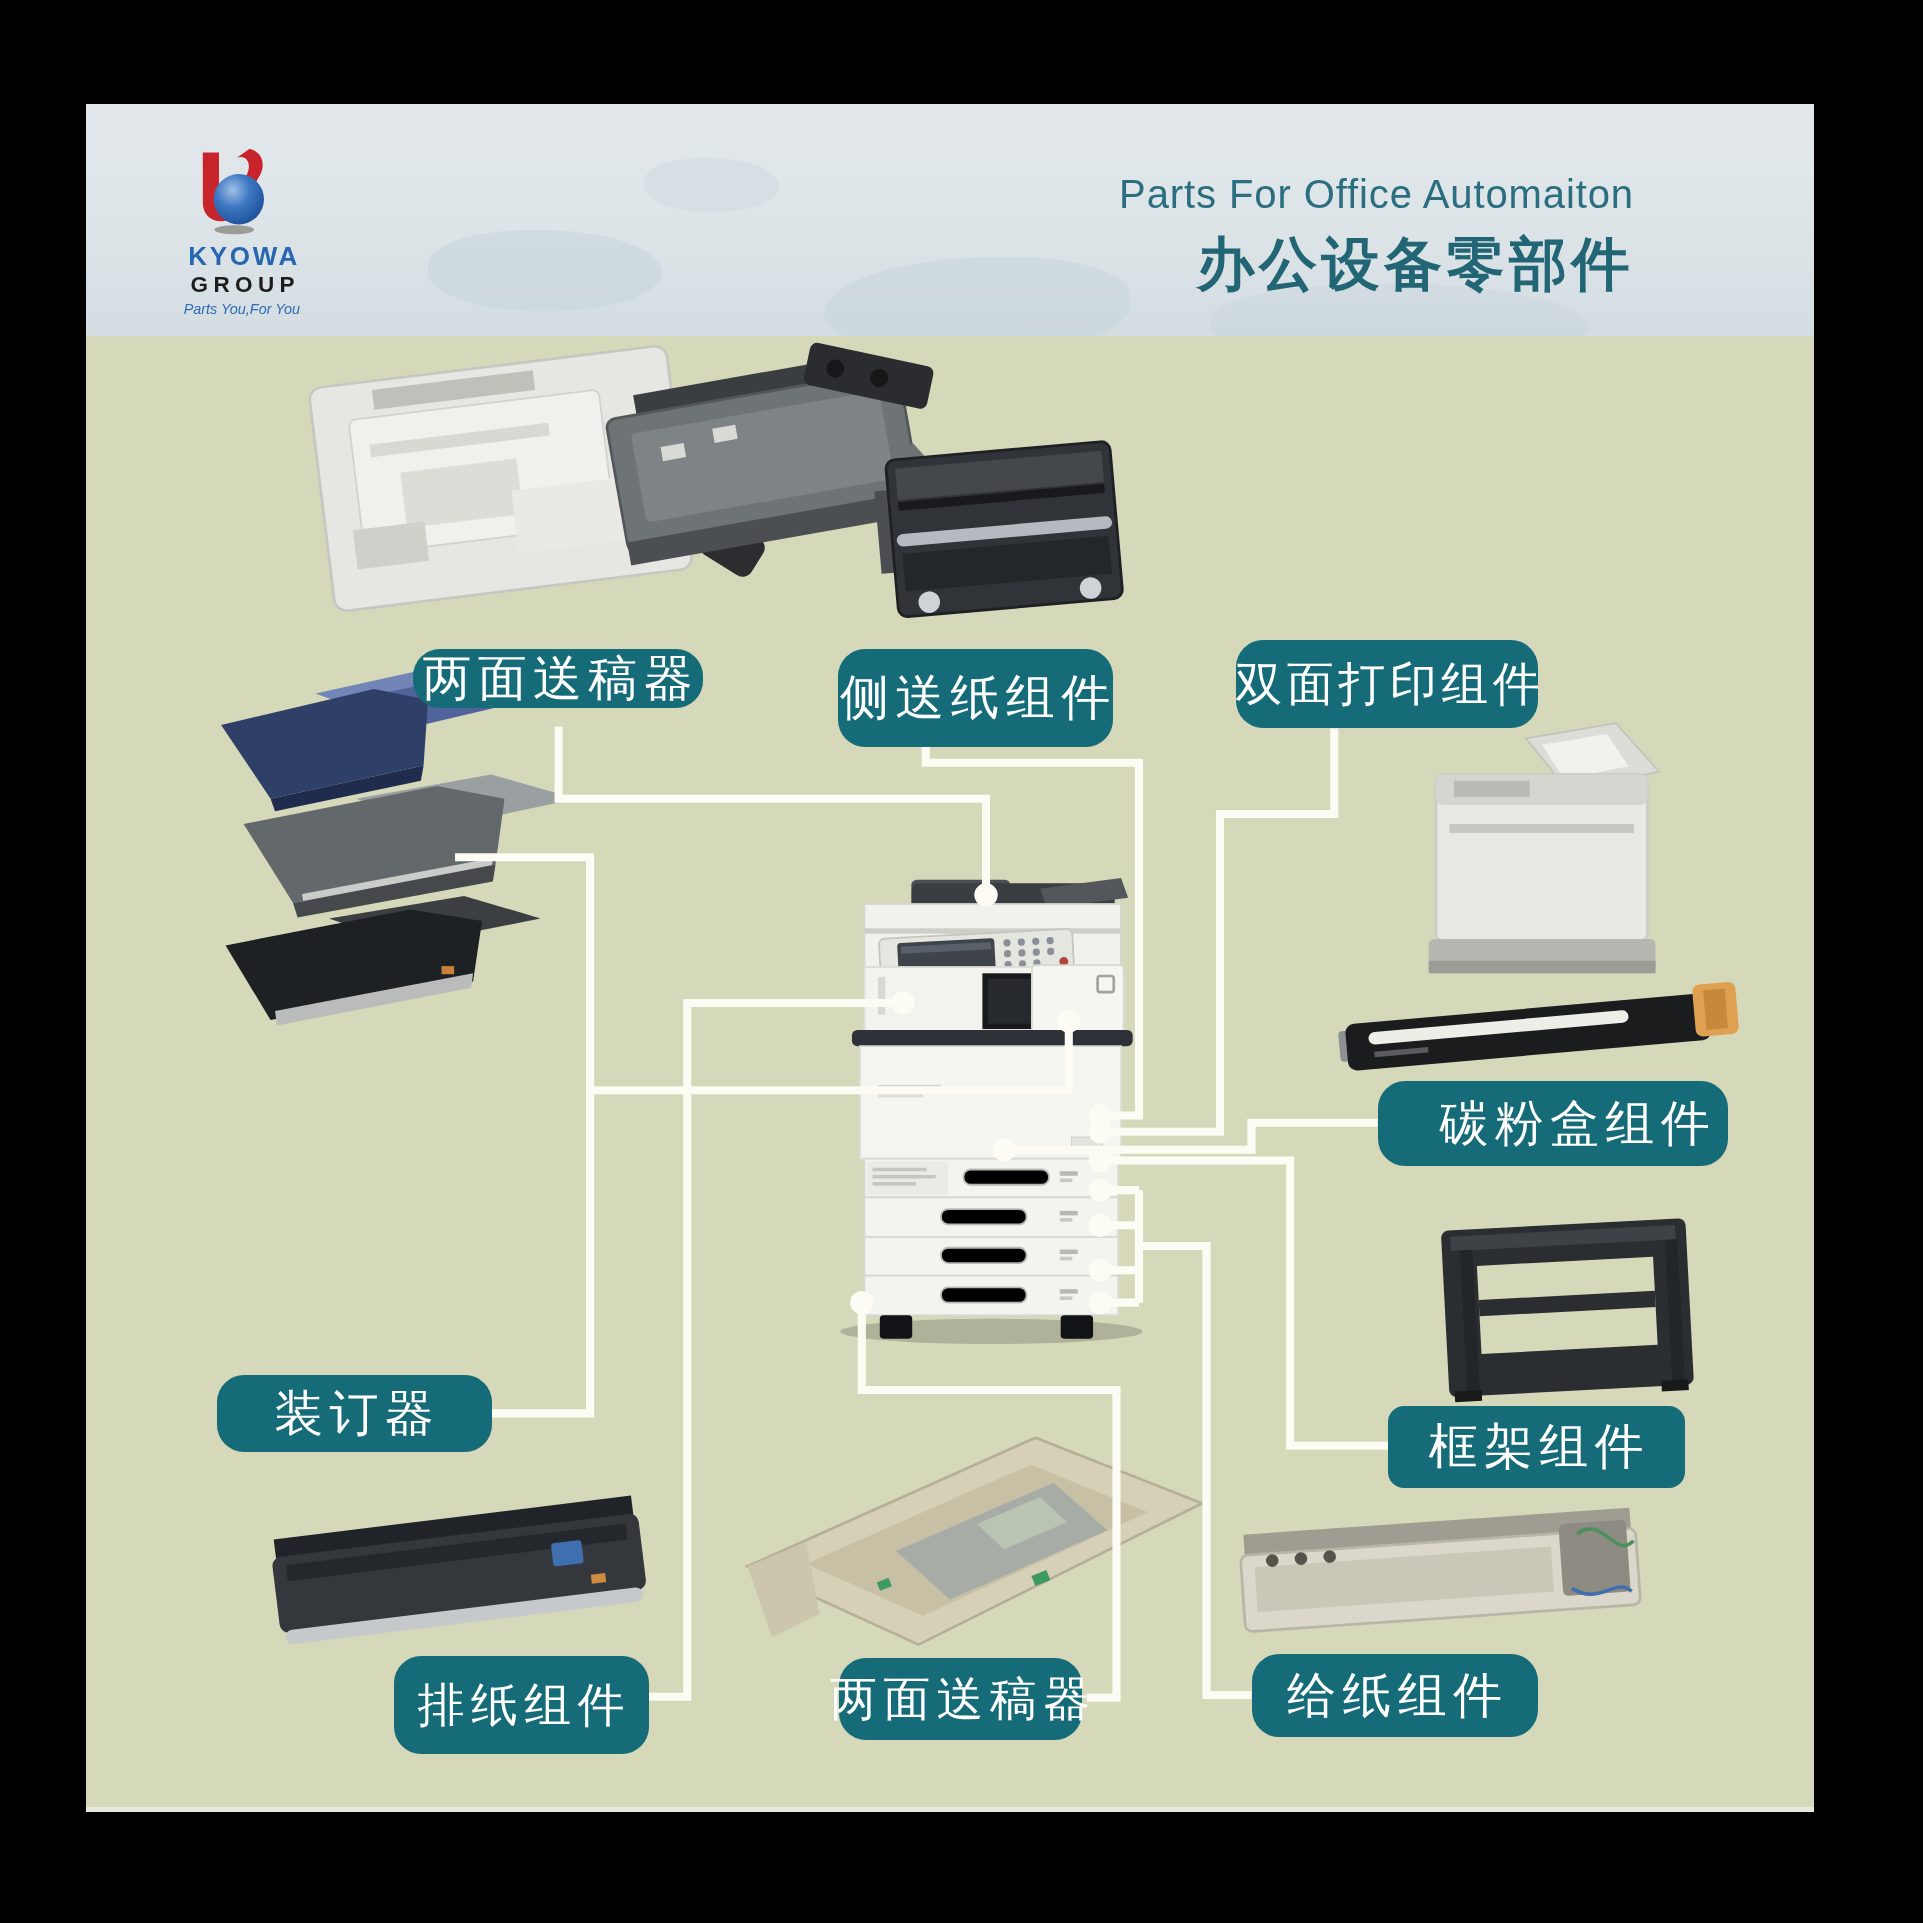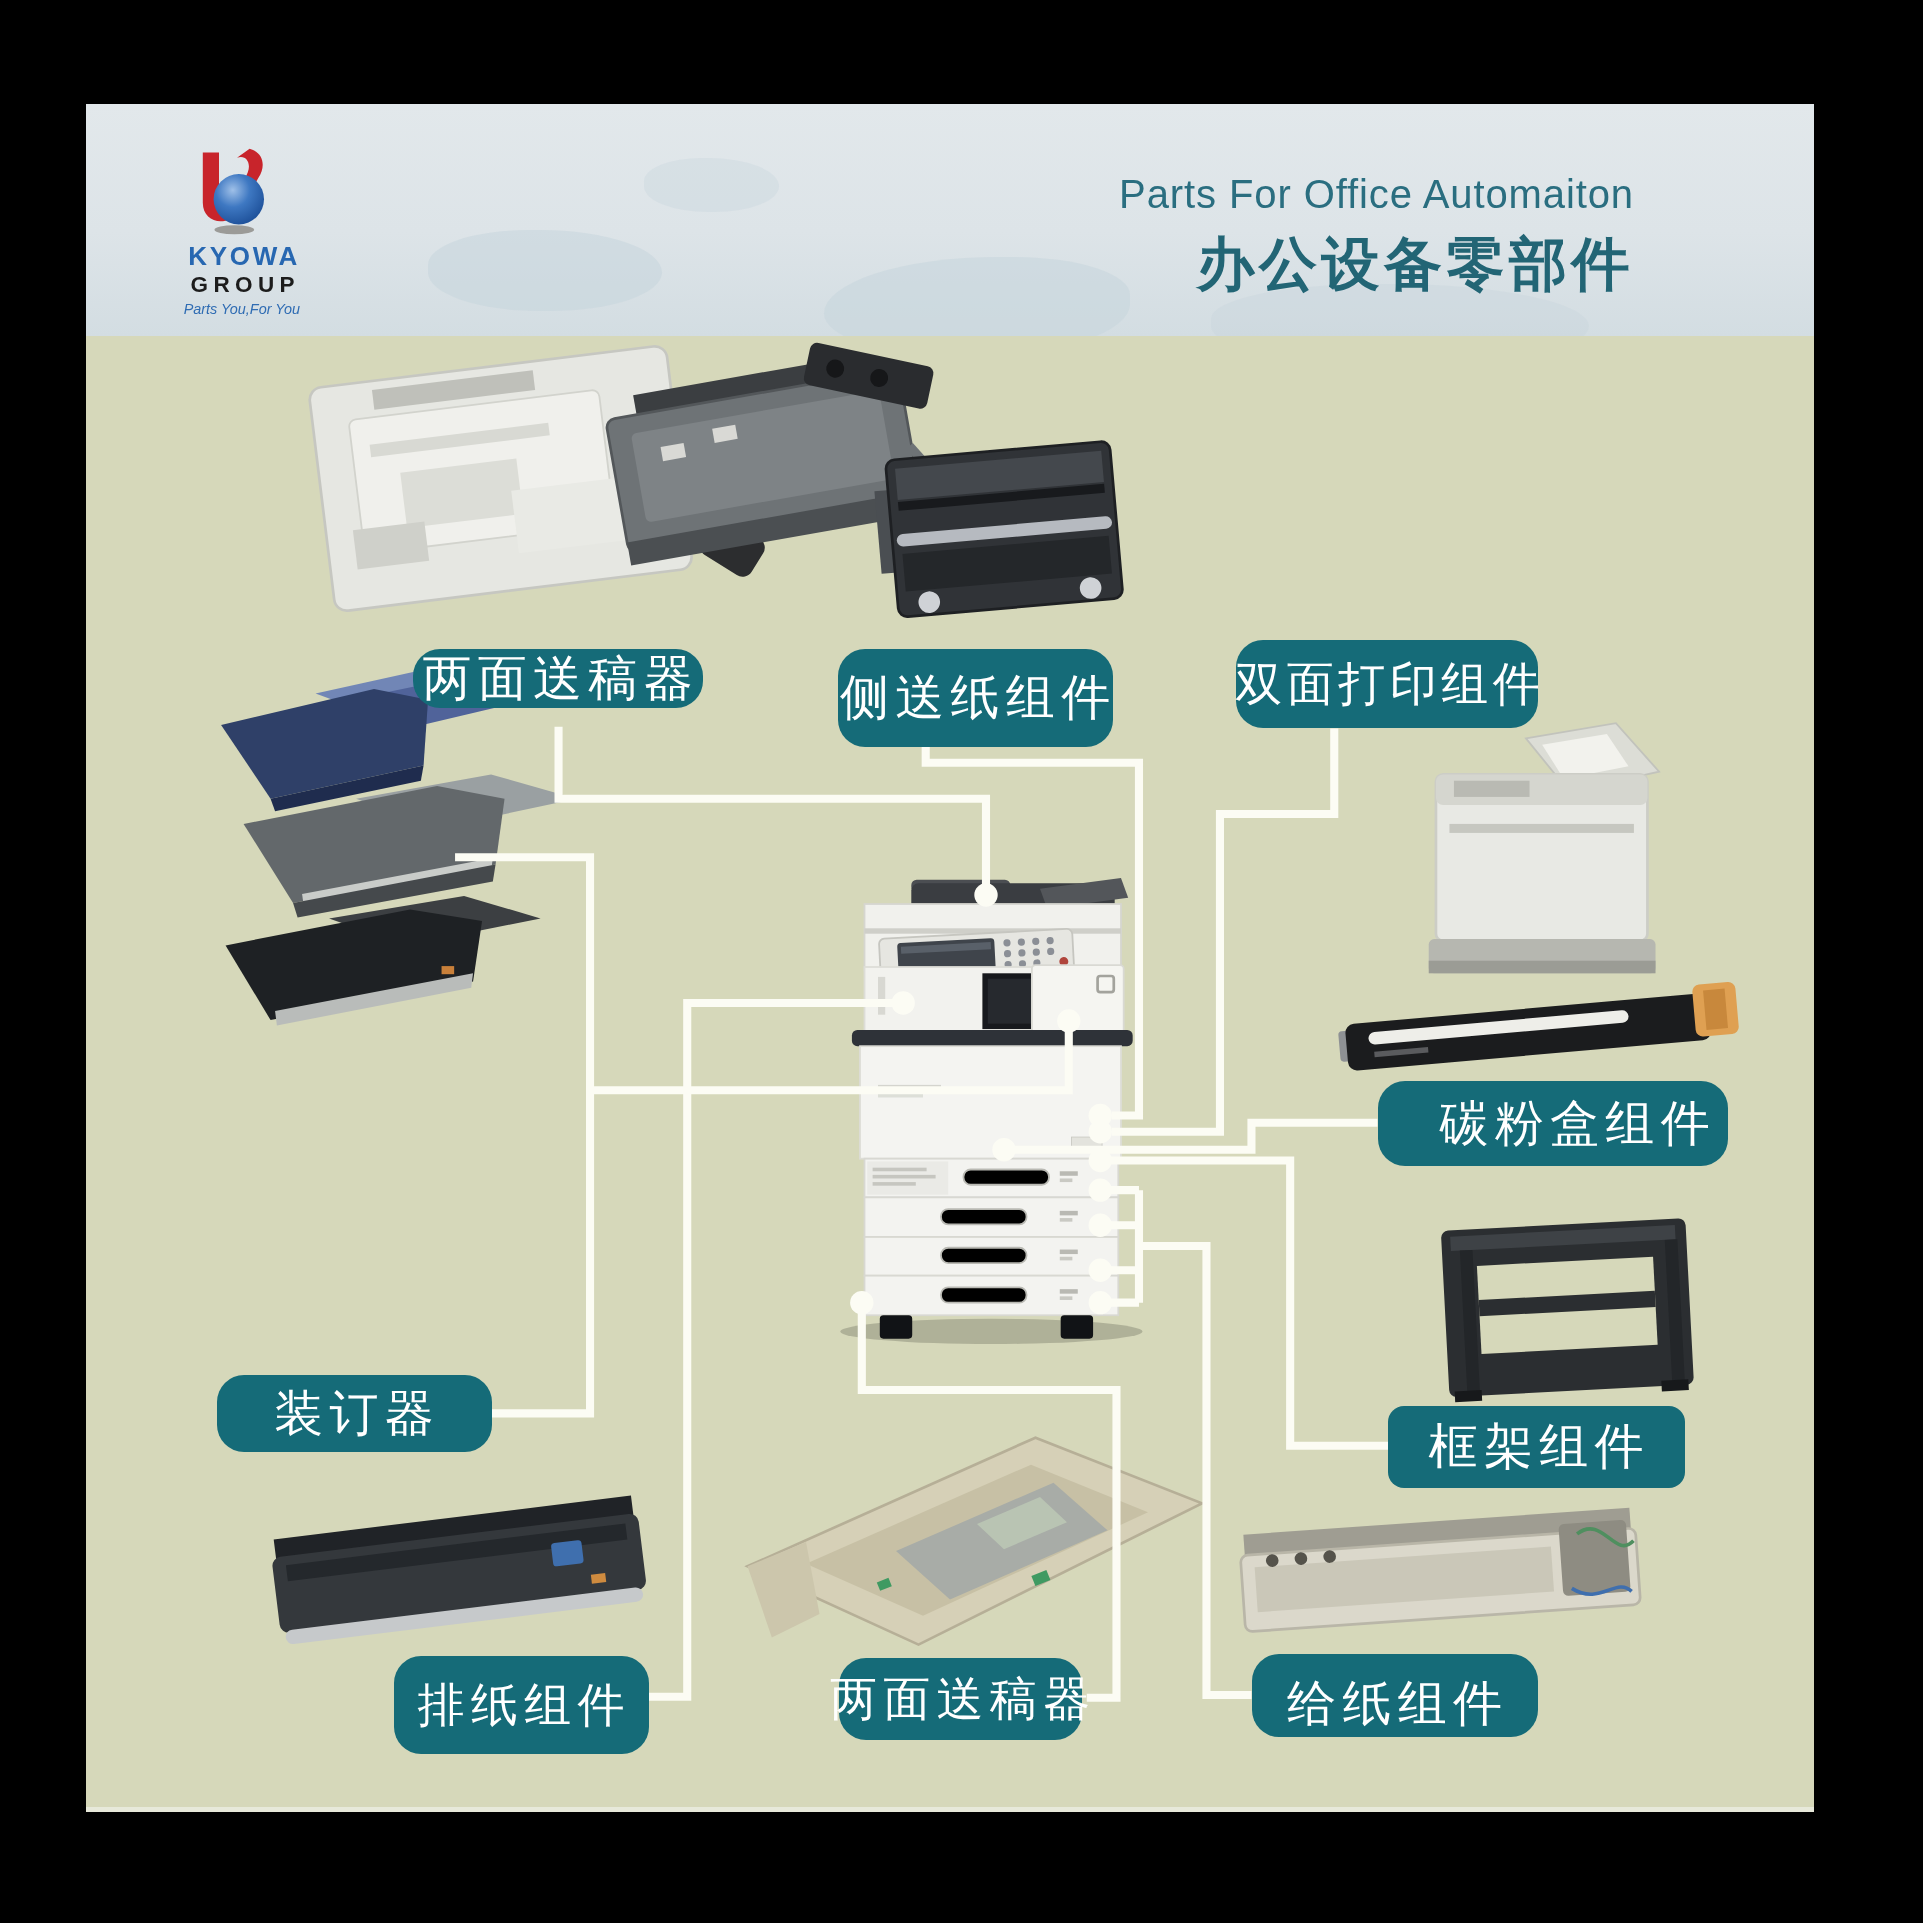--- a/index.html
+++ b/index.html
@@ -314,18 +314,18 @@
     </div>
   <div class="plabel" style="left:1302px;top:1302px;width:297px;height:82px;border-radius:16px;">
       <span>框架组件</span>
     </div>
   <div class="plabel" style="left:308px;top:1552px;width:255px;height:98px;font-size:47px;">
       <span>排纸组件</span>
     </div>
   <div class="plabel" style="left:753px;top:1554px;width:243px;height:82px;font-size:47px;">
       <span>两面送稿器</span>
     </div>
-  <div class="plabel" style="left:1166px;top:1550px;width:286px;height:83px;align-items:flex-end;">
+  <div class="plabel" style="left:1166px;top:1550px;width:286px;height:83px;">
       <span>给纸组件</span>
     </div>
 
 </div>
 
 
 </body></html>

